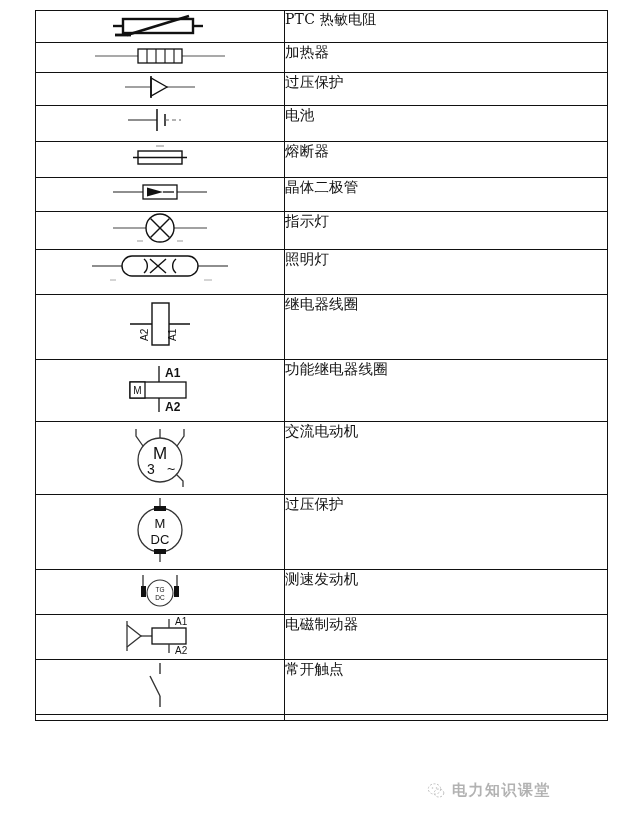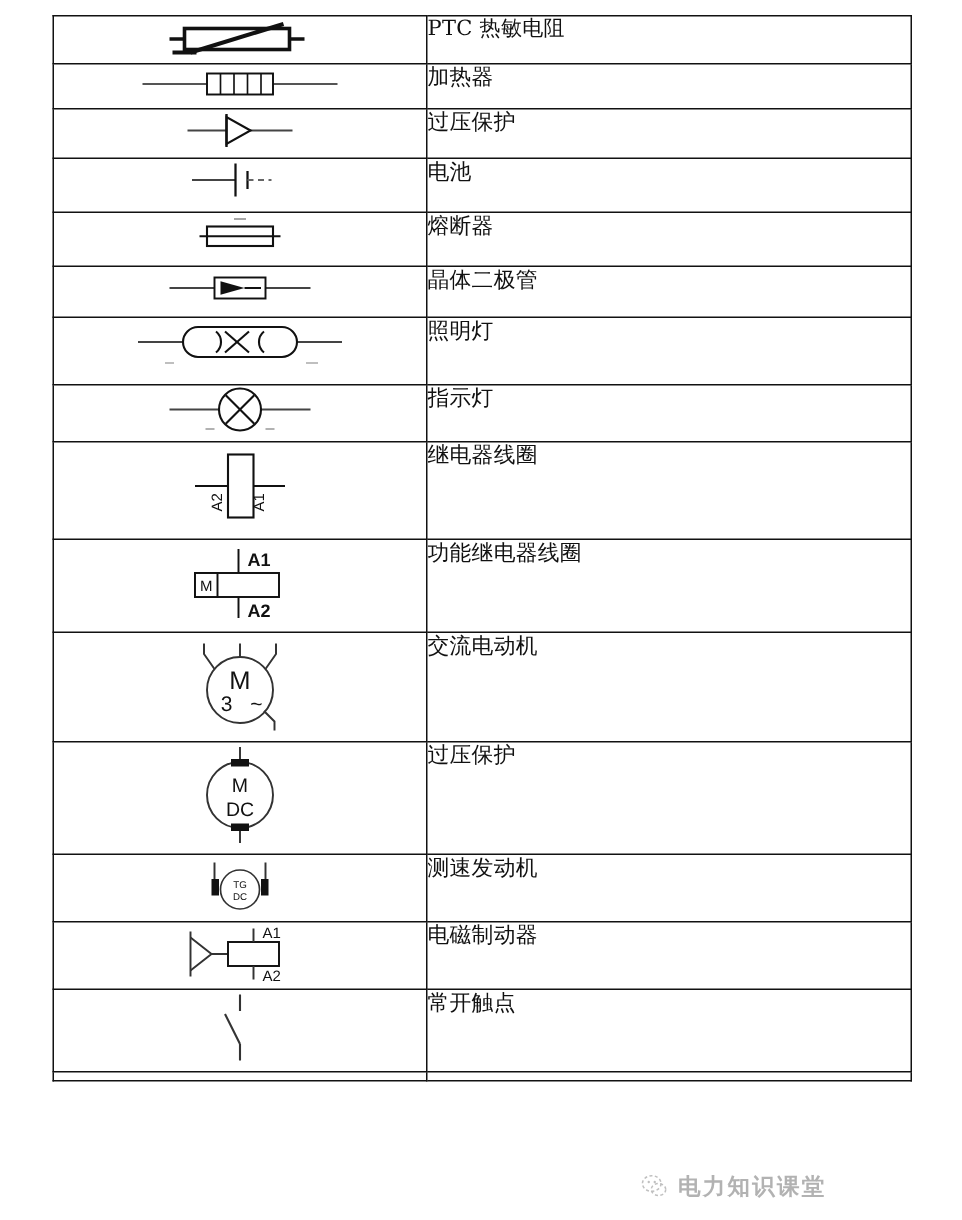--- a/index.html
+++ b/index.html
@@ -62,21 +62,20 @@
     justify-content: center;
     width: 100%;
     height: 100%;
   }
   svg { display: block; }
   .wm {
     position: absolute;
     right: 8px;
     bottom: 12px;
     display: flex;
-    align-items: center;
     gap: 6px;
     opacity: 0.42;
     pointer-events: none;
   }
   .wm-txt {
     font-family: "DejaVu Sans", "Liberation Sans", sans-serif;
     font-size: 15px;
     color: #4a4a4a;
     letter-spacing: 1.5px;
     font-weight: bold;
@@ -180,20 +179,39 @@
               <line x1="28" y1="14" x2="58" y2="14" stroke="#444" stroke-width="1.2"></line>
               <line x1="92" y1="14" x2="122" y2="14" stroke="#444" stroke-width="1.2"></line>
               <rect x="58" y="7" width="34" height="14" fill="#fff" stroke="#111" stroke-width="1.3"></rect>
               <polygon points="62,9.5 62,18.5 78,14" fill="#111"></polygon>
               <line x1="78" y1="14" x2="89" y2="14" stroke="#111" stroke-width="1.3"></line>
             </svg>
           </div>
         </td>
         <td class="lbl-cell">
           <span>晶体二极管</span>
+        </td>
+      </tr>
+
+      <tr style="height:38px">
+        <td class="sym-cell">
+          <div class="symwrap">
+            <svg width="150" height="34" viewBox="0 0 150 34">
+              <line x1="28" y1="16" x2="61" y2="16" stroke="#444" stroke-width="1.2"></line>
+              <line x1="89" y1="16" x2="122" y2="16" stroke="#444" stroke-width="1.2"></line>
+              <circle cx="75" cy="16" r="14" fill="#fff" stroke="#111" stroke-width="1.4"></circle>
+              <line x1="65.5" y1="6.5" x2="84.5" y2="25.5" stroke="#111" stroke-width="1.4"></line>
+              <line x1="84.5" y1="6.5" x2="65.5" y2="25.5" stroke="#111" stroke-width="1.4"></line>
+              <line x1="52" y1="29" x2="58" y2="29" stroke="#999" stroke-width="1"></line>
+              <line x1="92" y1="29" x2="98" y2="29" stroke="#999" stroke-width="1"></line>
+            </svg>
+          </div>
+        </td>
+        <td class="lbl-cell">
+          <span>指示灯</span>
         </td>
       </tr>
 
       <tr style="height:45px">
         <td class="sym-cell">
           <div class="symwrap">
             <svg width="180" height="34" viewBox="0 0 180 34">
               <line x1="22" y1="16" x2="52" y2="16" stroke="#444" stroke-width="1.2"></line>
               <line x1="128" y1="16" x2="158" y2="16" stroke="#444" stroke-width="1.2"></line>
               <rect x="52" y="6" width="76" height="20" rx="10" ry="10" fill="#fff" stroke="#111" stroke-width="1.4"></rect>
@@ -204,39 +222,20 @@
               <line x1="40" y1="30" x2="46" y2="30" stroke="#aaa" stroke-width="1"></line>
               <line x1="134" y1="30" x2="142" y2="30" stroke="#aaa" stroke-width="1"></line>
             </svg>
           </div>
         </td>
         <td class="lbl-cell">
           <span>照明灯</span>
         </td>
       </tr>
 
-      <tr style="height:38px">
-        <td class="sym-cell">
-          <div class="symwrap">
-            <svg width="150" height="34" viewBox="0 0 150 34">
-              <line x1="28" y1="16" x2="61" y2="16" stroke="#444" stroke-width="1.2"></line>
-              <line x1="89" y1="16" x2="122" y2="16" stroke="#444" stroke-width="1.2"></line>
-              <circle cx="75" cy="16" r="14" fill="#fff" stroke="#111" stroke-width="1.4"></circle>
-              <line x1="65.5" y1="6.5" x2="84.5" y2="25.5" stroke="#111" stroke-width="1.4"></line>
-              <line x1="84.5" y1="6.5" x2="65.5" y2="25.5" stroke="#111" stroke-width="1.4"></line>
-              <line x1="52" y1="29" x2="58" y2="29" stroke="#999" stroke-width="1"></line>
-              <line x1="92" y1="29" x2="98" y2="29" stroke="#999" stroke-width="1"></line>
-            </svg>
-          </div>
-        </td>
-        <td class="lbl-cell">
-          <span>指示灯</span>
-        </td>
-      </tr>
-
       <tr style="height:65px">
         <td class="sym-cell">
           <div class="symwrap">
             <svg width="140" height="58" viewBox="0 0 140 58">
               <line x1="40" y1="29" x2="100" y2="29" stroke="#111" stroke-width="1.3"></line>
               <rect x="62" y="8" width="17" height="42" fill="#fff" stroke="#111" stroke-width="1.4"></rect>
               <text x="58" y="46" font-family="'Liberation Sans',sans-serif" font-size="10" fill="#111" transform="rotate(-90 58 46)" text-anchor="start">A2</text>
               <text x="86" y="46" font-family="'Liberation Sans',sans-serif" font-size="10" fill="#111" transform="rotate(-90 86 46)" text-anchor="start">A1</text>
             </svg>
           </div>

